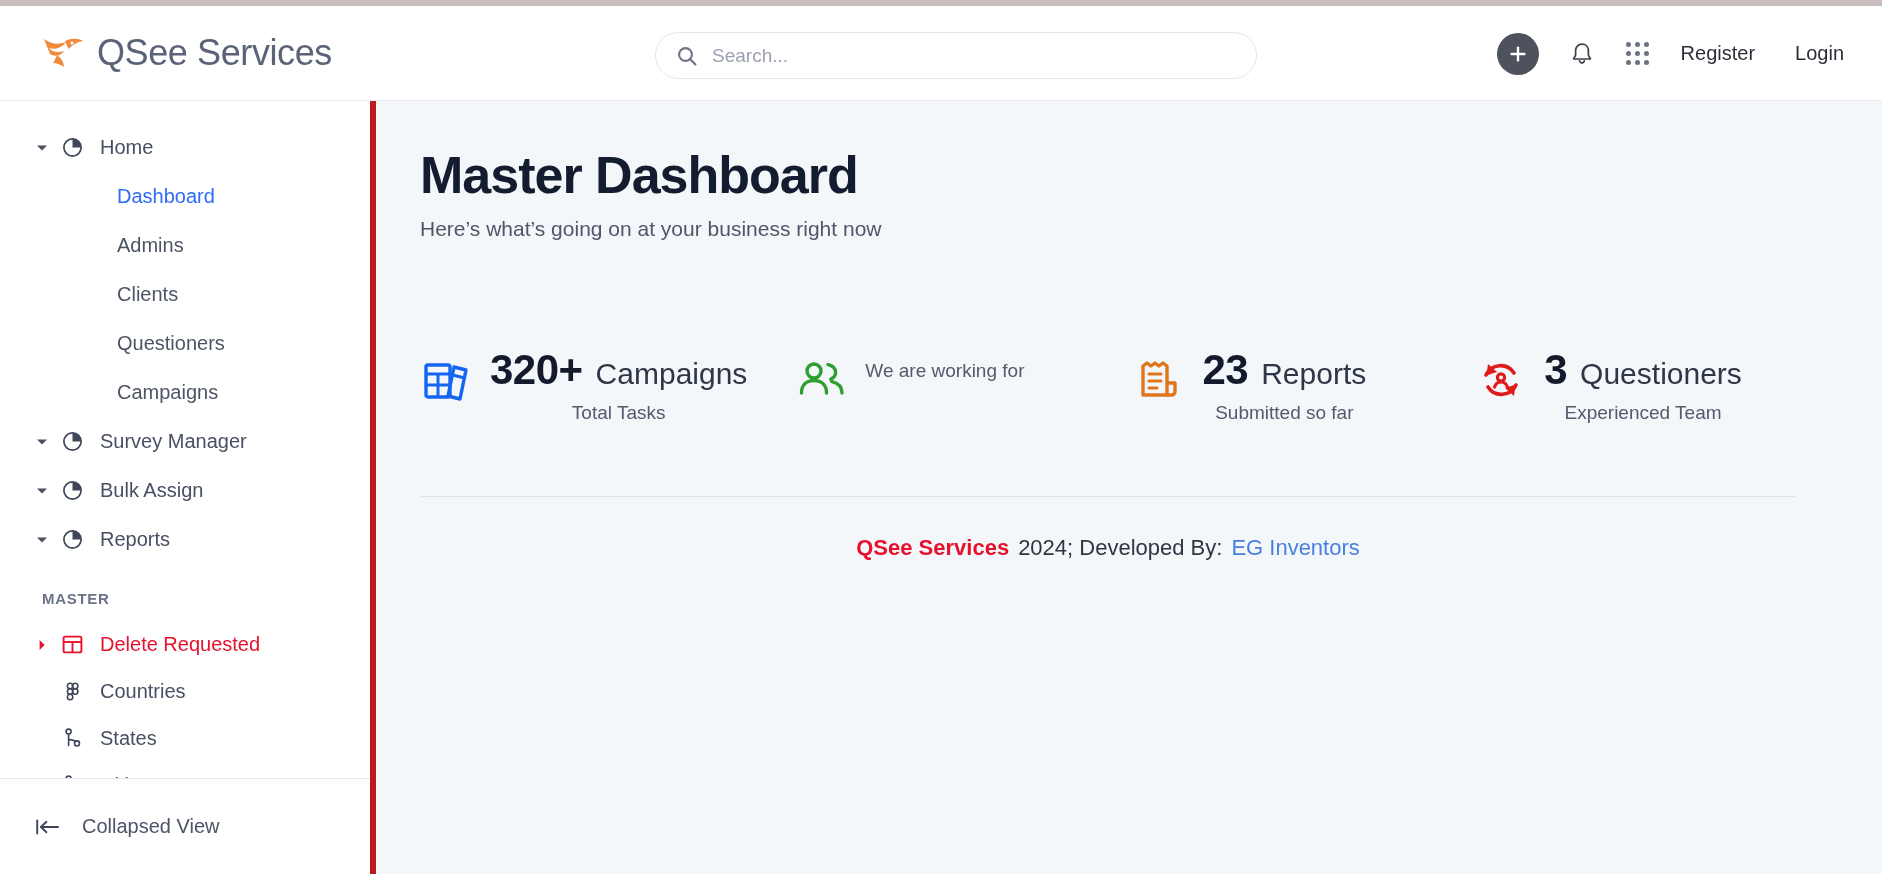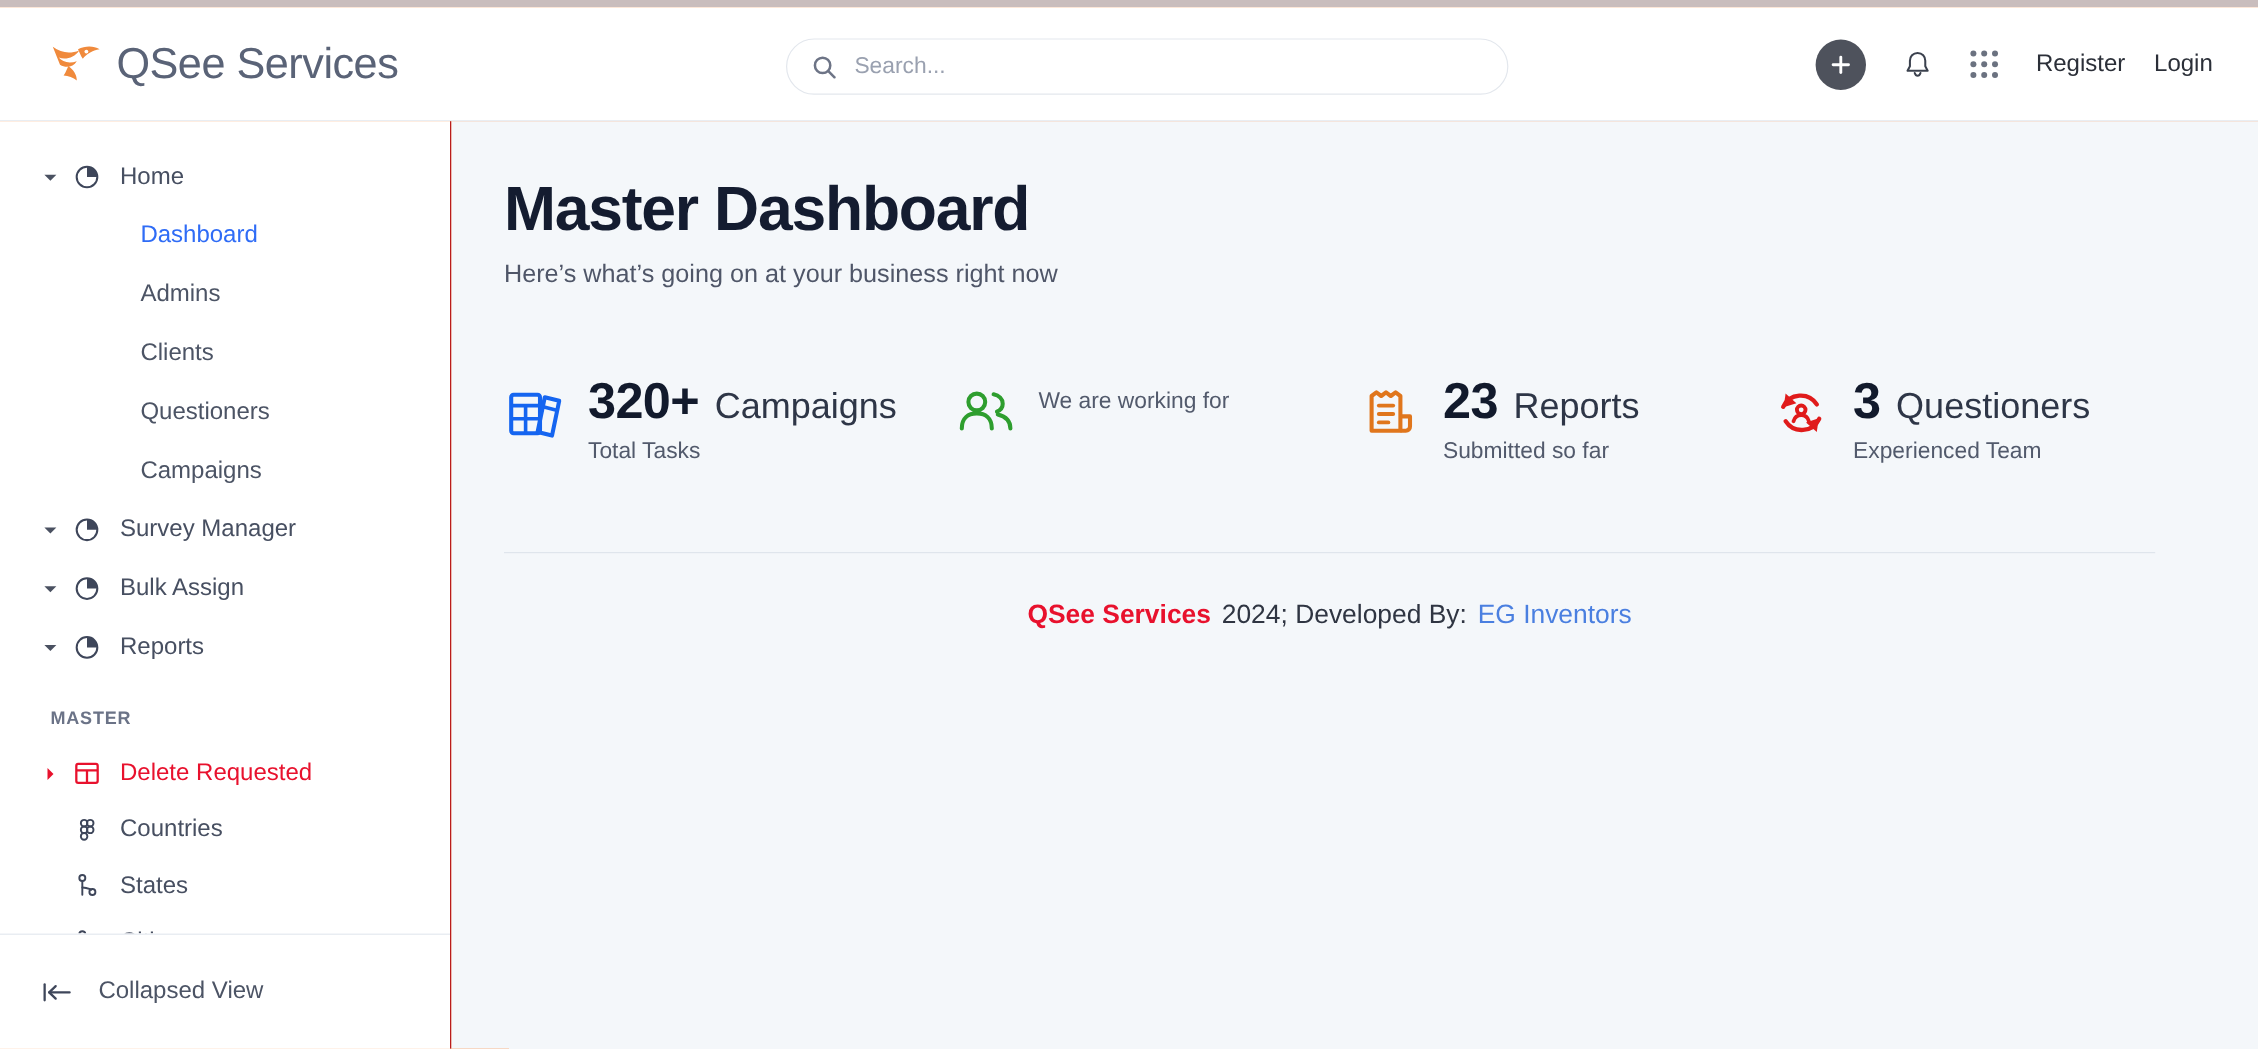--- a/index.html
+++ b/index.html
@@ -127,35 +127,35 @@
   }
   .apps-grid i { display: block; width: 5px; height: 5px; border-radius: 50%; background: #6b7280; }
 
   .auth-link {
     font-size: 20px;
     color: #2b2f38;
     text-decoration: none;
     cursor: pointer;
     white-space: nowrap;
   }
-  .auth-link.register { margin-right: 24px; }
+  .auth-link.register { margin-right: 40px; }
 
   
   .body-split {
     flex: 1 1 auto;
     display: flex;
     min-height: 0;
   }
 
   
   .sidebar {
     flex: 0 0 376px;
     width: 376px;
     background: #ffffff;
-    border-right: 1px solid #b91c1c;
+    border-right: 6px solid #b91c1c;
     display: flex;
     flex-direction: column;
     position: relative;
   }
   .sidebar-scroll {
     flex: 1 1 auto;
     overflow: hidden;
     padding-top: 22px;
   }
 
@@ -269,22 +269,23 @@
   .page-subtitle {
     font-size: 21px;
     color: #4f5668;
     margin-top: 14px;
   }
 
   
   .stats-row {
     display: flex;
     align-items: flex-start;
-    margin-top: 72px;
+    margin-top: 108px;
     gap: 0;
+    text-align: center;
   }
   .stat {
     display: flex;
     align-items: flex-start;
     gap: 16px;
   }
   .stat-icon {
     flex: 0 0 auto;
     width: 54px;
     height: 54px;

